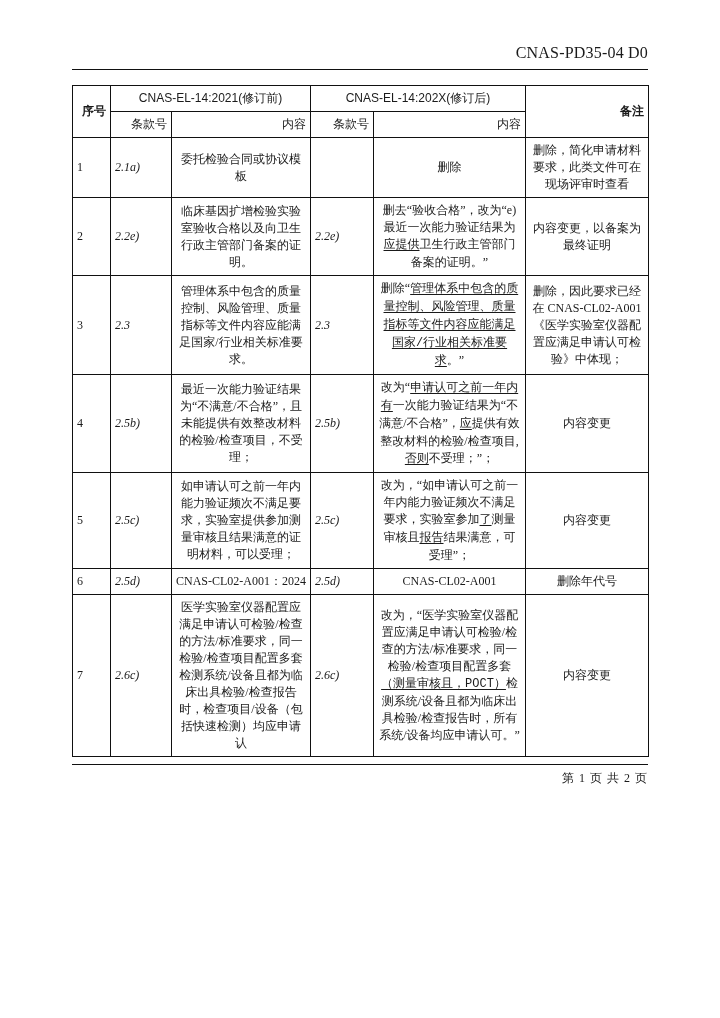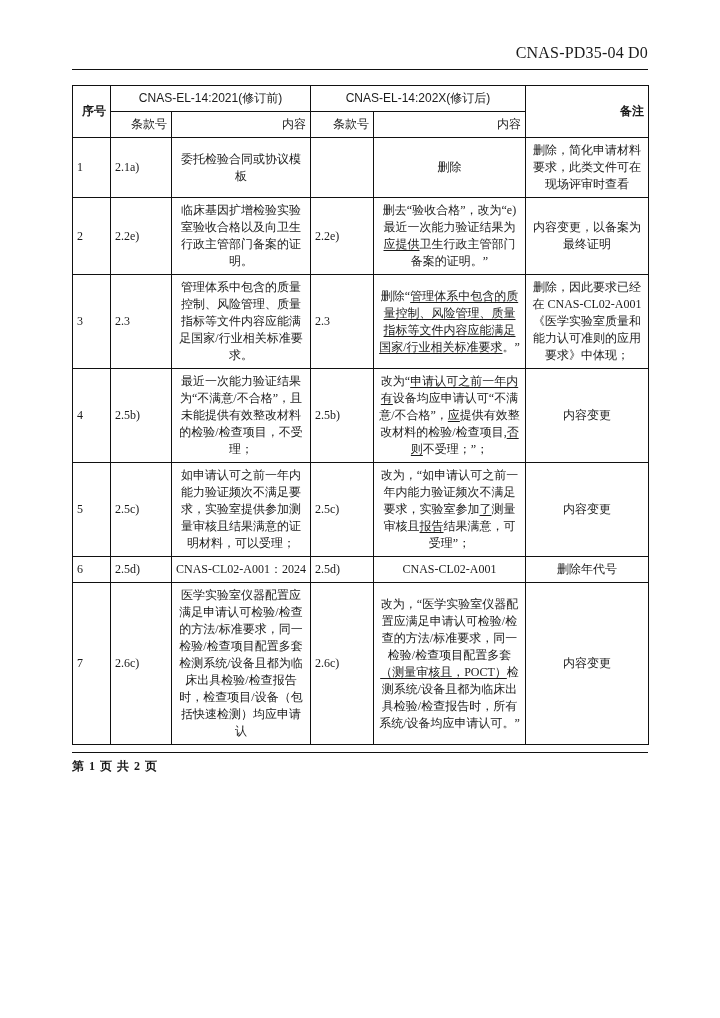--- a/index.html
+++ b/index.html
@@ -62,30 +62,29 @@
     font-size: 12.5px;
     text-align: right;
   }
   th.sub-head {
     font-weight: normal;
     font-size: 12px;
     padding: 6px 2px;
     text-align: right;
   }
   td.num-cell { text-align: left; padding-left: 6px; }
-  td.clause-cell { text-align: left; padding-left: 5px; }
+  td.clause-cell { text-align: left; padding-left: 5px; font-style: italic; }
   td.content-cell { text-align: center; }
   td.remark-cell { text-align: center; }
-  .u { text-decoration: underline; text-underline-offset: 2px; }
+  .u { text-decoration: underline; text-underline-offset: 2px; font-family: Liberation Mono, monospace; }
   .footer-text {
     margin-top: 5px;
-    text-align: left;
+    text-align: right;
     font-size: 12px;
     letter-spacing: 1px;
-    font-weight: bold;
   }
 </style>
 </head>
 <body>
 
 <div class="page">
   <div class="content">
     <div class="doc-code">CNAS-PD35-04 D0</div>
     <hr class="top-rule">
 
@@ -129,28 +128,28 @@
             <td class="clause-cell">2.2e)</td>
             <td class="content-cell"><span>删去“验收合格”，改为“e) 最近一次能力验证结果为</span><span class="u">应提供</span><span>卫生行政主管部门备案的证明。”</span></td>
             <td class="remark-cell">内容变更，以备案为最终证明</td>
           </tr>
           <tr>
             <td class="num-cell">3</td>
             <td class="clause-cell">2.3</td>
             <td class="content-cell"><span>管理体系中包含的质量控制、风险管理、质量指标等文件内容应能满足国家/行业相关标准要求。</span></td>
             <td class="clause-cell">2.3</td>
             <td class="content-cell"><span>删除“</span><span class="u">管理体系中包含的质量控制、风险管理、质量指标等文件内容应能满足国家/行业相关标准要求</span><span>。”</span></td>
-            <td class="remark-cell">删除，因此要求已经在 CNAS-CL02-A001《医学实验室质量和能力认可准则的应用要求》中体现；</td>
+            <td class="remark-cell">删除，因此要求已经在 CNAS-CL02-A001《医学实验室仪器配置应满足申请认可检验》中体现；</td>
           </tr>
           <tr>
             <td class="num-cell">4</td>
             <td class="clause-cell">2.5b)</td>
             <td class="content-cell"><span>最近一次能力验证结果为“不满意/不合格”，且未能提供有效整改材料的检验/检查项目，不受理；</span></td>
             <td class="clause-cell">2.5b)</td>
-            <td class="content-cell"><span>改为“</span><span class="u">申请认可之前一年内有</span><span>设备均应申请认可“不满意/不合格”，</span><span class="u">应</span><span>提供有效整改材料的检验/检查项目,</span><span class="u">否则</span><span>不受理；”；</span></td>
+            <td class="content-cell"><span>改为“</span><span class="u">申请认可之前一年内有</span><span>一次能力验证结果为“不满意/不合格”，</span><span class="u">应</span><span>提供有效整改材料的检验/检查项目,</span><span class="u">否则</span><span>不受理；”；</span></td>
             <td class="remark-cell">内容变更</td>
           </tr>
           <tr>
             <td class="num-cell">5</td>
             <td class="clause-cell">2.5c)</td>
             <td class="content-cell"><span>如申请认可之前一年内能力验证频次不满足要求，实验室提供参加测量审核且结果满意的证明材料，可以受理；</span></td>
             <td class="clause-cell">2.5c)</td>
             <td class="content-cell"><span>改为，“如申请认可之前一年内能力验证频次不满足要求，实验室参加</span><span class="u">了</span><span>测量审核且</span><span class="u">报告</span><span>结果满意，可受理”；</span></td>
             <td class="remark-cell">内容变更</td>
           </tr>

